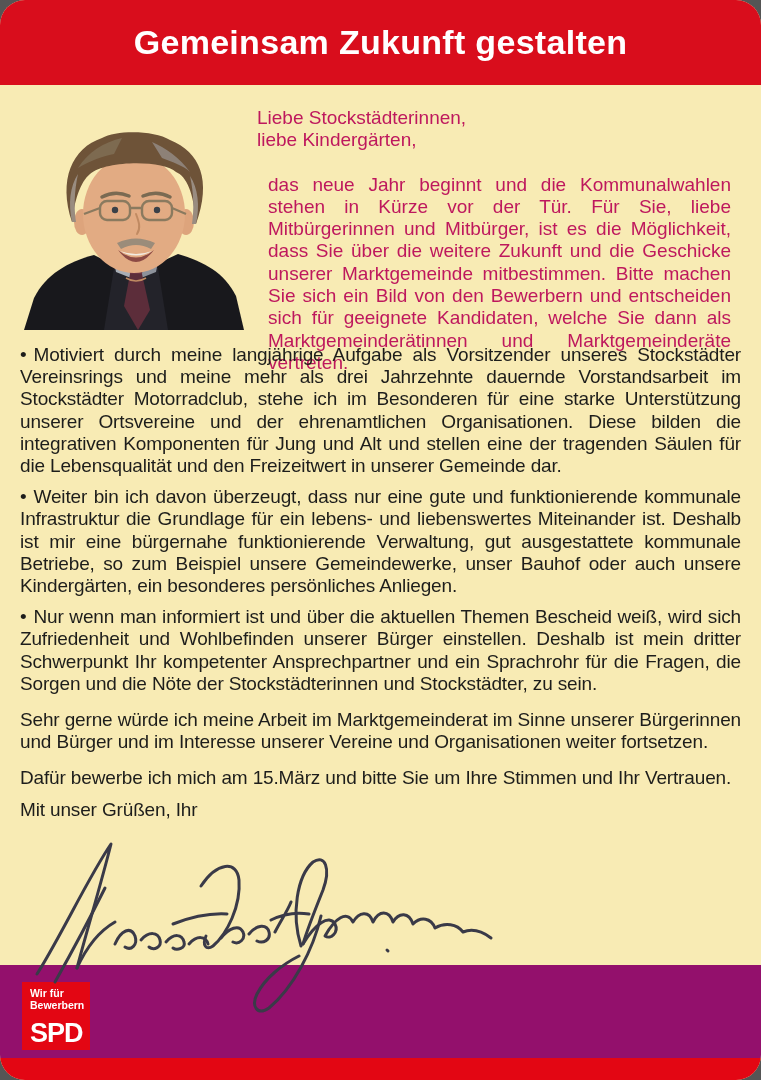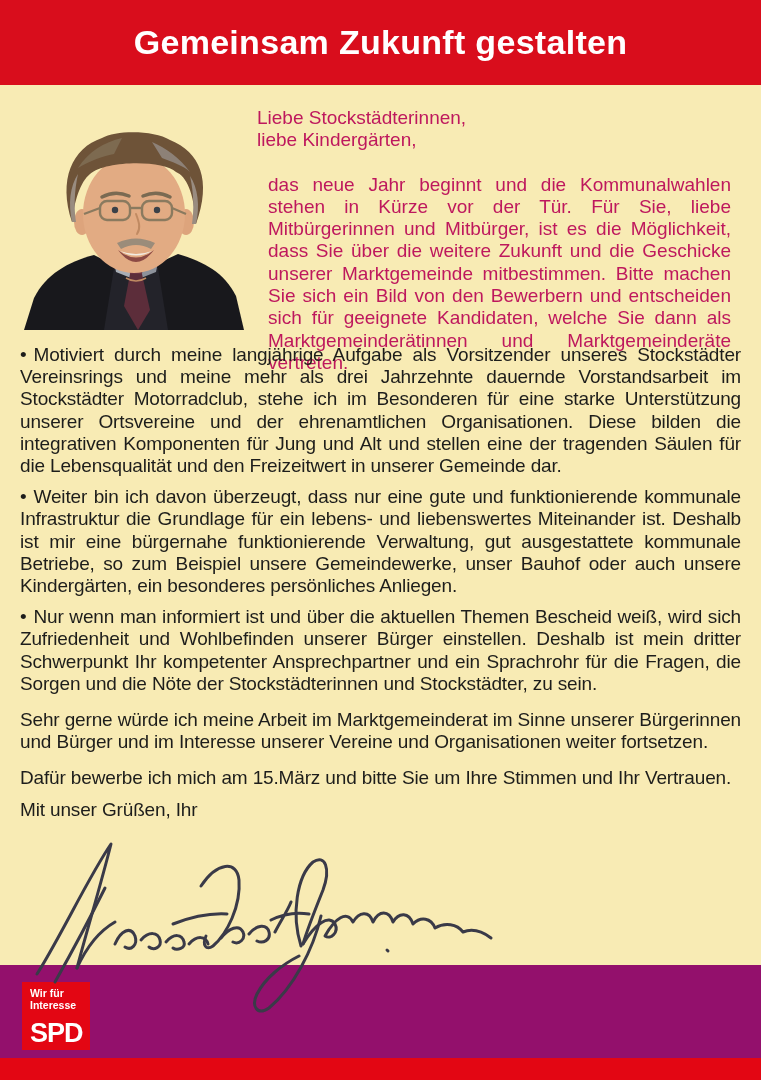--- a/index.html
+++ b/index.html
@@ -1,17 +1,17 @@
 <!DOCTYPE html>
 <html lang="de"><head>
 <meta charset="utf-8">
 <style>
   html,body{margin:0;padding:0;}
   body{font-family:"Liberation Sans",sans-serif;background:#555;}
-  .page{position:relative;width:761px;height:1080px;margin:0 auto;background:#F8EBB4;overflow:hidden;}
+  .page{position:relative;width:761px;height:1080px;margin:0 auto;background:#F8EBB4;overflow:hidden;border-radius:25px;}
 
   
   .header{position:absolute;left:0;top:0;width:761px;height:85px;background:#D90D1C;display:flex;align-items:center;justify-content:center;}
   .header h1{margin:0;color:#FFFFFF;font-size:34px;font-weight:700;letter-spacing:.3px;}
 
   
   .photo{position:absolute;left:18px;top:128px;width:232px;height:202px;}
 
   
   .intro{position:absolute;left:257px;top:107px;width:485px;color:#be185d;font-size:19px;line-height:22.3px;}
@@ -143,20 +143,20 @@
         <path d="M278,112 C290,92 304,82 310,92 C314,100 306,108 300,104 C310,86 322,78 328,90 C334,80 344,78 348,90 C354,78 364,78 368,90 C374,80 384,80 388,92 C396,84 406,86 410,96 C420,90 432,92 438,100 C448,96 458,100 466,106"></path>
 
         <path d="M362,118 L363,119"></path>
       </g>
     </svg>
   </div>
 
   <div class="footer">
     <div class="spd-logo">
       <div class="tagline">Wir für</div>
-      <div class="tagline">Interesse</div>
+      <div class="tagline">Bewerbern</div>
       <div class="party">SPD</div>
     </div>
   </div>
 
   <div class="stripe"></div>
 
 </div>
 
 </body></html>

